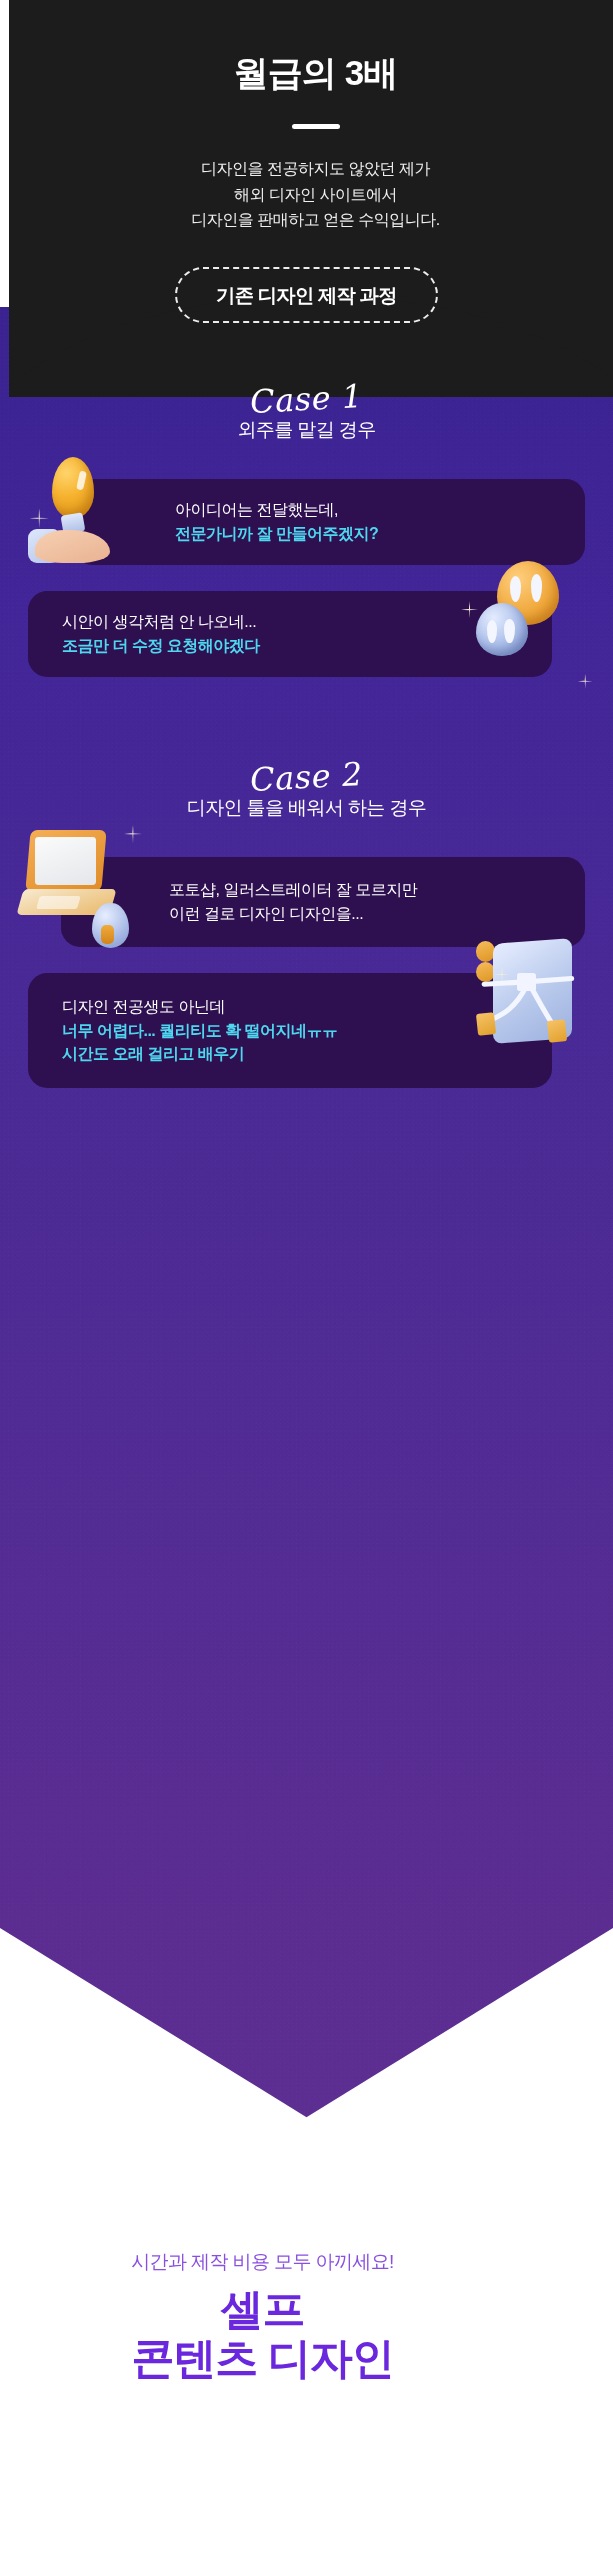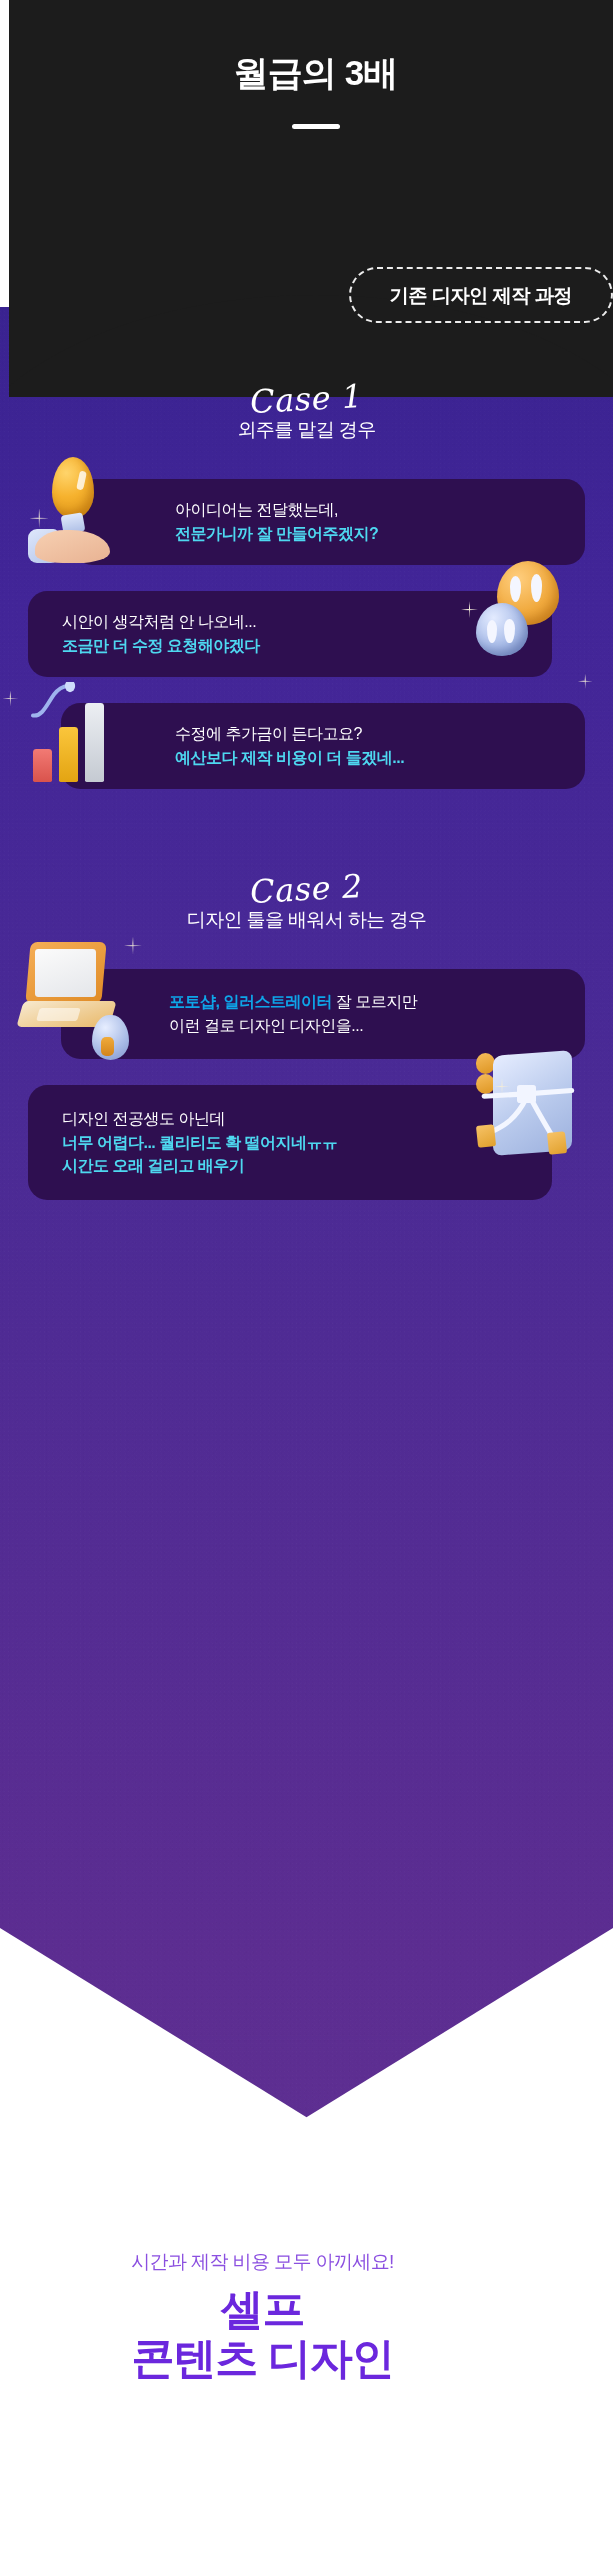--- a/index.html
+++ b/index.html
@@ -55,21 +55,21 @@
       radial-gradient(circle at 71% 41%, rgba(255,255,255,.08) 0 0.6px, transparent 0.6px),
       radial-gradient(circle at 29% 63%, rgba(0,0,0,.12) 0 0.6px, transparent 0.6px),
       radial-gradient(circle at 88% 79%, rgba(255,255,255,.09) 0 0.6px, transparent 0.6px);
     background-size:4px 4px, 6.2px 6.2px, 5.1px 5.1px, 7.4px 7.4px, 4.5px 4.5px;
     clip-path:polygon(0 0, 100% 0, 100% 86.5%, 50% 96.6%, 0 86.5%);
   }
 
   .content { position:absolute; left:0; top:0; width:613px; z-index:4; }
 
   
-  .badge-row { display:flex; justify-content:flex-end; margin-top:267px; }
+  .badge-row { display:flex; justify-content:center; margin-top:267px;font-family:Liberation Serif, serif; }
   .badge {
     border:2.3px dashed rgba(255,255,255,.92); border-radius:34px;
     padding:12.5px 39px; color:#ffffff; font-size:19.3px; font-weight:700;
     letter-spacing:-0.6px;
   }
 
   
   .case-head { text-align:center; margin-top:60px; }
   .case-script {
     color:#ffffff; font-size:32px; line-height:1;
@@ -86,21 +86,21 @@
   .card {
     position:relative; background:#2e0f50; border-radius:19.3px;
     min-height:85px; display:flex; align-items:center;
   }
   .card-text { position:relative; z-index:3; }
   .card-text p {
     color:#ffffff; font-size:16px; line-height:1.48; letter-spacing:-0.5px;
     font-weight:400; white-space:nowrap;
   }
   .card-text p.hl { color:#4ed8f0; font-weight:700; }
-  .card-text p .hl { color:#0ea5e9; font-weight:700; }
+  .card-text p .hl { color:#ffffff; font-weight:400; }
 
   .c1 { margin:36px 28px 0 61px; padding:19.3px 23px 19.3px 102px; }
   .c2 { margin:26px 61px 0 28px; padding:19.3px 114px 19.3px 34px; }
   .c3 { margin:26px 28px 0 61px; padding:19.3px 23px 19.3px 114px; }
   .c4 { margin:36px 28px 0 61px; padding:21.6px 23px 21.6px 108px; }
   .c5 { margin:26px 61px 0 28px; padding:21.6px 131px 21.6px 34px; }
 
   
   .ico { position:absolute; z-index:5; pointer-events:none; }
 
@@ -228,20 +228,25 @@
   }
 </style>
 </head>
 <body>
 
 <div class="hero">
   <div class="hero-curve"></div>
   <div class="hero-inner">
     <h1 class="hero-title">월급의 3배</h1>
     <div class="hero-rule"></div>
+    <div class="hero-sub">
+      <span>디자인을 전공하지도 않았던 제가</span>
+      <span>해외 디자인 사이트에서</span>
+      <span>디자인을 판매하고 얻은 수익입니다.</span>
+    </div>
   </div>
 </div>
 
 <div class="body-wrap">
   <div class="body-bg"></div>
   <div class="noise"></div>
 </div>
 
 <div class="content">
 
@@ -285,40 +290,20 @@
       </div>
       <div class="bub bub-b">
         <div class="dot" style="left:10.2px; top:17px; width:10.2px; height:23px;"></div>
         <div class="dot" style="left:28px; top:16px; width:10.2px; height:24px;"></div>
       </div>
     </div>
     <div class="spark" style="right:135px; top:10.2px; width:17px; height:17px;"></div>
     <div class="spark" style="right:20.4px; top:83px; width:14.8px; height:14.8px;"></div>
   </div>
 
-  <div style="position:relative;">
-    <div class="card c3">
-      <div class="card-text">
-        <p>수정에 추가금이 든다고요?</p>
-        <p class="hl">예산보다 제작 비용이 더 들겠네...</p>
-      </div>
-    </div>
-    <div class="ico" style="left:24px; top:-29.5px; width:108px; height:114px;">
-      <svg class="trend" width="85" height="62" viewBox="0 0 150 110">
-        <path d="M2 92 C 28 96, 40 62, 60 34 C 72 18, 86 12, 100 10" stroke="#9fb4ee" stroke-width="11" fill="none" stroke-linecap="round"></path>
-        <ellipse cx="104" cy="11" rx="14" ry="17" fill="#cfdcfb"></ellipse>
-      </svg>
-      <div style="position:absolute; left:9px; bottom:5.7px; width:79px; height:85px;">
-        <div class="bar bar-r"></div>
-        <div class="bar bar-y"></div>
-        <div class="bar bar-g"></div>
-      </div>
-    </div>
-    <div class="spark" style="left:2.3px; top:-12.5px; width:16px; height:16px;"></div>
-  </div>
 
   <div class="case-head" style="margin-top:84px;">
     <div class="case-script">Case 2</div>
     <div class="case-sub">디자인 툴을 배워서 하는 경우</div>
   </div>
 
   <div style="position:relative;">
     <div class="card c4">
       <div class="card-text">
         <p><span class="hl">포토샵, 일러스트레이터</span><span> 잘 모르지만</span></p>

